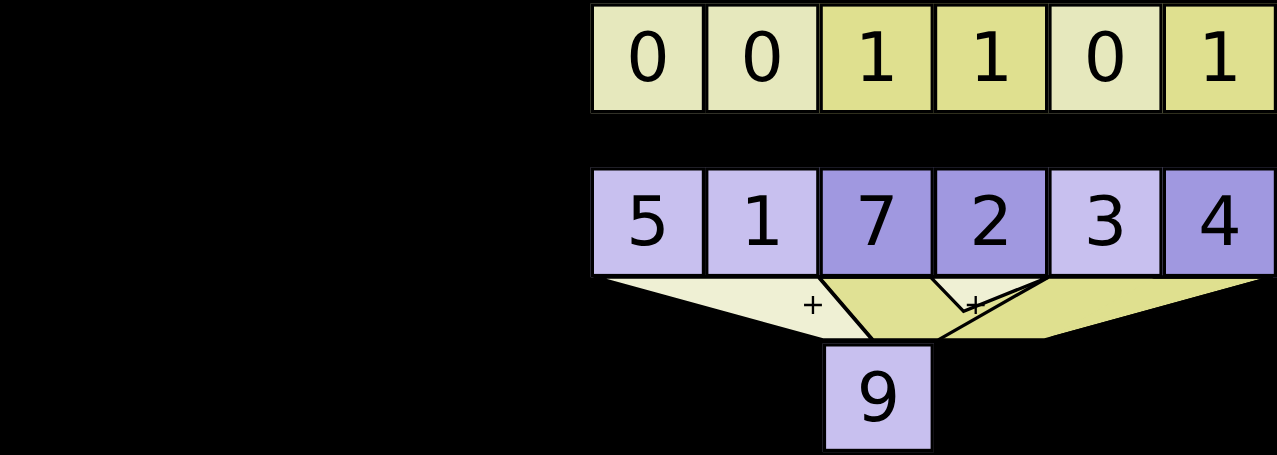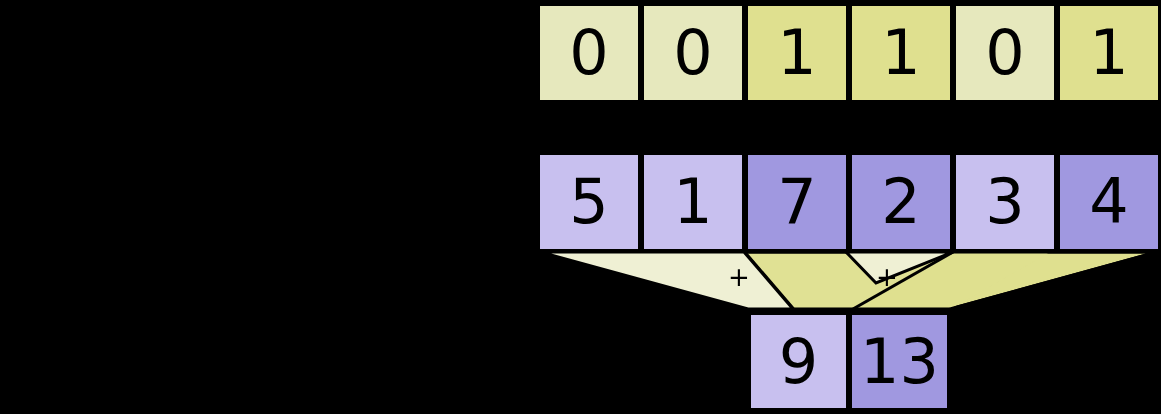--- a/index.html
+++ b/index.html
@@ -83,16 +83,15 @@
     <polygon points="846,252 953,252 876,283" stroke="#000000" stroke-width="3" stroke-linejoin="miter" fill="#eff0d4"></polygon>
 
     <polygon points="540,252 744,252 793,309 748,309" stroke="#000000" stroke-width="3" stroke-linejoin="miter" fill="#eff0d4"></polygon>
   </svg>
 
   <div class="op-label" id="op-left">+</div>
   <div class="op-label" id="op-right">+</div>
 
   <div class="row" id="result-row">
     <div class="cell" style="background: rgb(200, 192, 239);">9</div>
-    <div class="cell" style="background: rgb(160, 152, 224);">13</div>
   </div>
 
 </div>
 
 </body></html>

